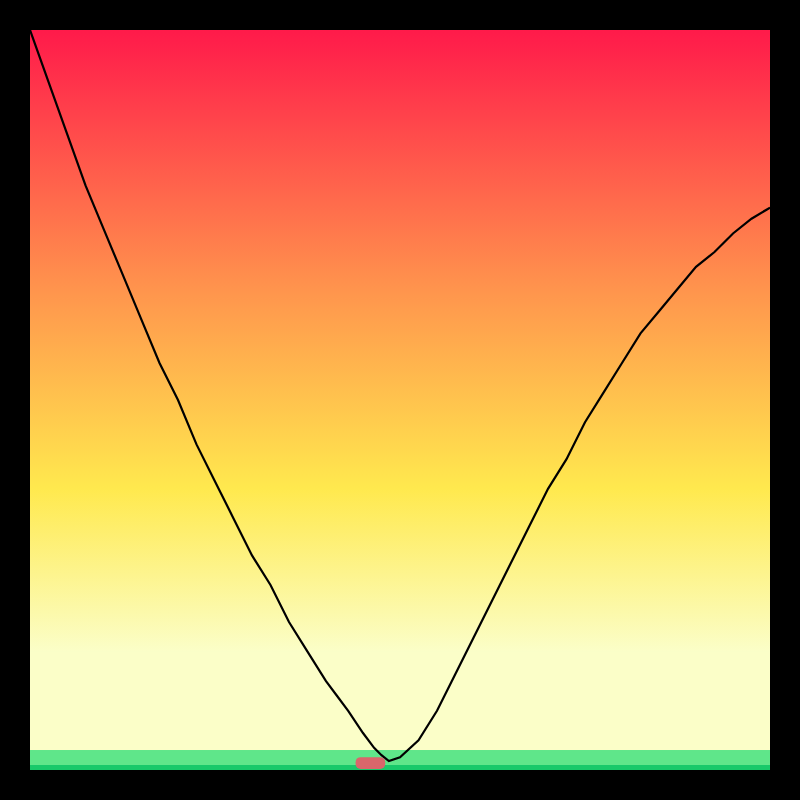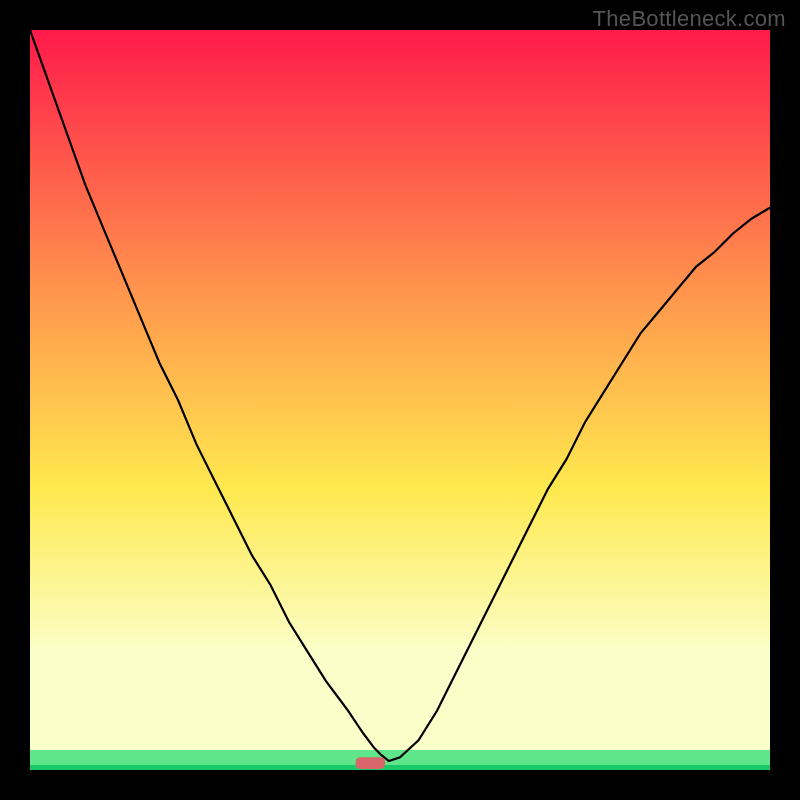--- a/index.html
+++ b/index.html
@@ -60,14 +60,13 @@
       <rect id="pale-band" x="0" width="740" fill="#fbfec8" y="621.6" height="98.41999999999996"></rect>
       <rect id="green-band" x="0" width="740" y="720.02" height="19.980000000000018" fill="#5fe68a"></rect>
       <rect id="green-line" x="0" width="740" height="5" y="735" fill="#18c96a"></rect>
 
       <path id="curve-path" class="curve" d="M0.0 0.0 L18.5 51.8 L37.0 103.6 L55.5 155.4 L74.0 199.8 L92.5 244.2 L111.0 288.6 L129.5 333.0 L148.0 370.0 L166.5 414.4 L185.0 451.4 L203.5 488.4 L222.0 525.4 L240.5 555.0 L259.0 592.0 L277.5 621.6 L296.0 651.2 L307.1 666.0 L318.2 680.8 L333.0 703.0 L344.1 717.8 L351.5 725.2 L358.9 731.1 L370.0 727.4 L388.5 710.4 L407.0 680.8 L425.5 643.8 L444.0 606.8 L462.5 569.8 L481.0 532.8 L499.5 495.8 L518.0 458.8 L536.5 429.2 L555.0 392.2 L573.5 362.6 L592.0 333.0 L610.5 303.4 L629.0 281.2 L647.5 259.0 L666.0 236.8 L684.5 222.0 L703.0 203.5 L721.5 188.7 L740.0 177.6" stroke="#000000"></path>
 
       <rect id="marker-rect" class="marker" rx="5" ry="5" x="325.6" y="727.16" width="29.599999999999966" height="11.84" fill="#d9666b"></rect>
     </svg>
   </div>
 
-  <div class="watermark">TheBottleneck.com</div>
 </div>
 
 </body></html>

